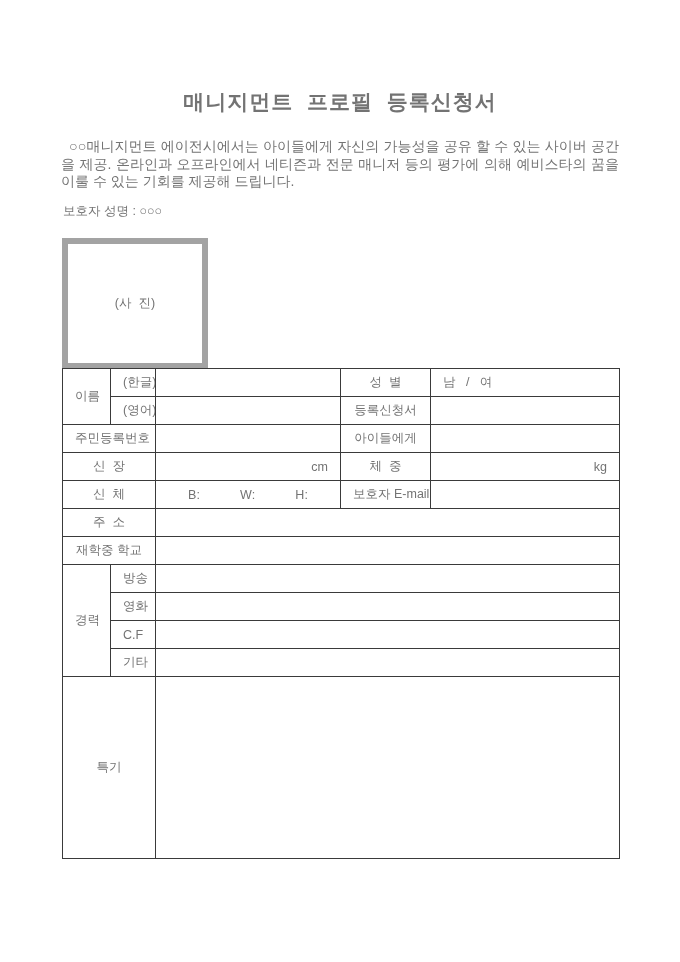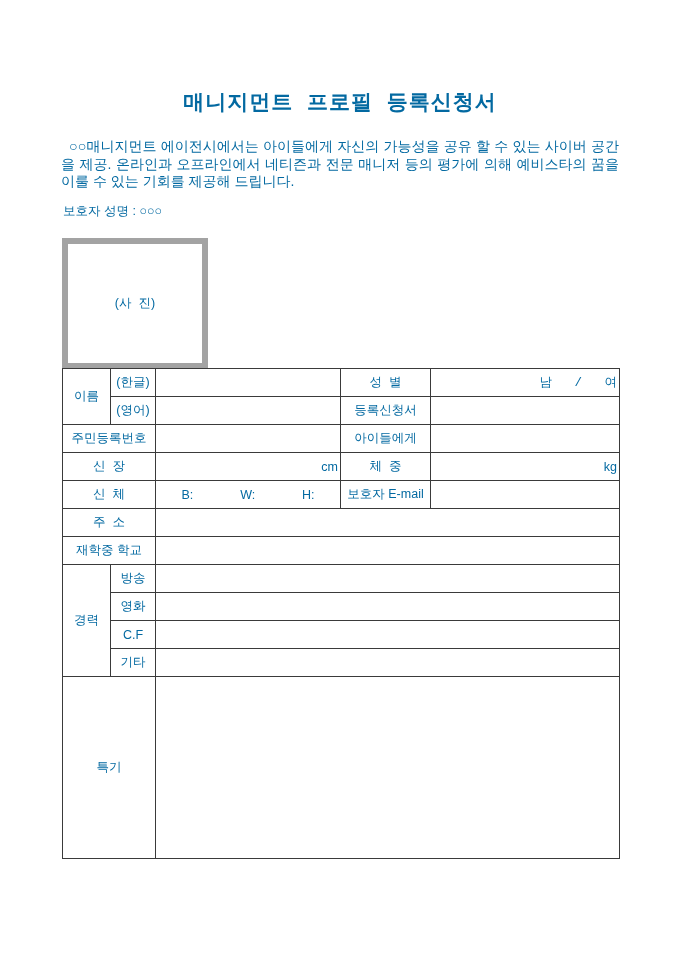--- a/index.html
+++ b/index.html
@@ -3,21 +3,21 @@
 <meta charset="utf-8">
 <style>
   * { margin: 0; padding: 0; box-sizing: border-box; }
   html, body { background: #ffffff; }
   .page {
     position: relative;
     width: 680px;
     height: 962px;
     background: #ffffff;
     font-family: "Liberation Sans", sans-serif;
-    color: #0369a1;
+    color: #737373;
     overflow: hidden;
   }
   .title {
     position: absolute;
     top: 88px;
     left: 0;
     width: 100%;
     text-align: center;
     font-size: 21px;
     font-weight: bold;
@@ -61,30 +61,30 @@
     top: 368px;
     left: 62px;
     width: 557px;
     border-collapse: collapse;
     table-layout: fixed;
     font-size: 12.5px;
   }
   table.form td {
     border: 1px solid #3a3a3a;
     height: 28px;
-    padding: 0 2px;
+    padding: 0 12px;
     vertical-align: middle;
     overflow: hidden;
   }
   td.label {
     text-align: center;
     white-space: pre;
     padding: 0 2px;
   }
-  td.center { text-align: right; white-space: pre; font-family: Liberation Mono, monospace; }
+  td.center { text-align: left; white-space: pre; }
   td.unit { text-align: right; padding-right: 9px; }
   tr.tall td { height: 182px; }
   .bwh {
     display: flex;
     justify-content: space-around;
     width: 100%;
   }
 </style>
 </head>
 <body>

